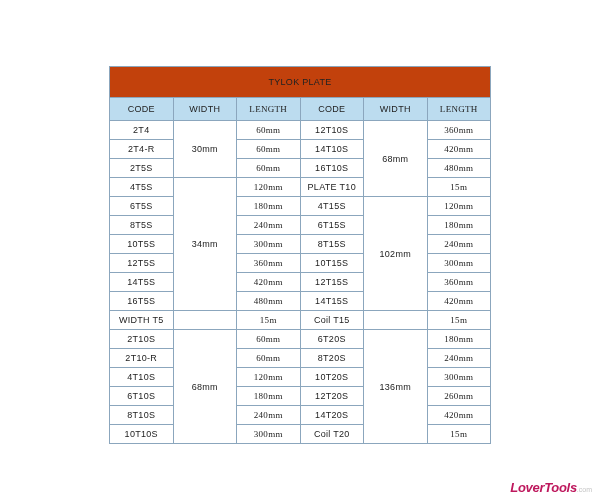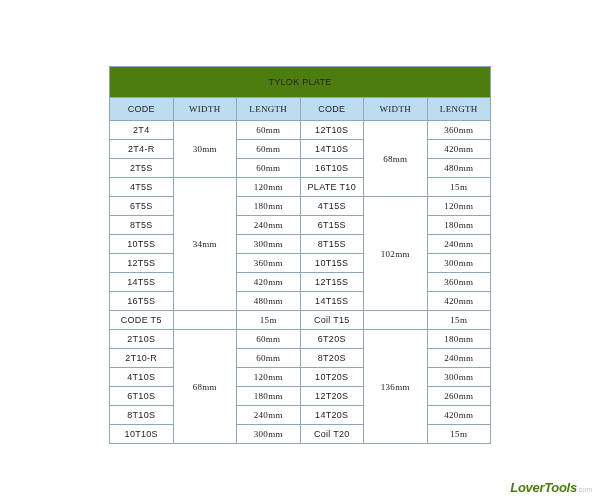--- a/index.html
+++ b/index.html
@@ -34,60 +34,60 @@
     color: #222222;
     text-align: center;
     vertical-align: middle;
     height: 18px;
     padding: 0;
     font-weight: normal;
     letter-spacing: 0.3px;
   }
 
   .title-cell {
-    background: #4d7c0f;
+    background: #c2410c;
     color: #1b3b52;
     font-size: 11px;
     font-weight: bold;
     letter-spacing: 1.4px;
     height: 30px !important;
   }
 
   .head-cell {
     background: #bcdcef;
     color: #1b3b52;
     font-size: 8.5px;
     font-weight: normal;
     letter-spacing: 0.8px;
     height: 22px !important;
   }
 
   .code-col { width: 62px; }
-  .width-col { width: 62px; font-family: Liberation Serif, serif; }
+  .width-col { width: 62px; }
   .length-col { width: 67px; font-family: Liberation Serif, serif; }
 
   .width-span {
     font-size: 9px;
   }
 
   
   #watermark {
     position: absolute;
     right: 8px;
     bottom: 6px;
     font-family: "Liberation Sans", sans-serif;
     font-size: 13px;
     font-weight: bold;
     font-style: italic;
     color: #b9b9b9;
     letter-spacing: -0.3px;
     line-height: 1;
   }
   #watermark .wm-main {
-    color: #4d7c0f;
+    color: #be185d;
   }
   #watermark .wm-sub {
     font-size: 7px;
     font-style: normal;
     font-weight: normal;
     color: #c4c4c4;
     letter-spacing: 0;
   }
 </style>
 </head>
@@ -167,21 +167,21 @@
           <td class="code-col">12T15S</td>
           <td class="length-col">360mm</td>
         </tr>
         <tr>
           <td class="code-col">16T5S</td>
           <td class="length-col">480mm</td>
           <td class="code-col">14T15S</td>
           <td class="length-col">420mm</td>
         </tr>
         <tr>
-          <td class="code-col">CODE T5</td>
+          <td class="code-col">WIDTH T5</td>
           <td class="width-col width-span" rowspan="1"></td>
           <td class="length-col">15m</td>
           <td class="code-col">Coil T15</td>
           <td class="width-col width-span" rowspan="1"></td>
           <td class="length-col">15m</td>
         </tr>
         <tr>
           <td class="code-col">2T10S</td>
           <td class="width-col width-span" rowspan="6">68mm</td>
           <td class="length-col">60mm</td>

